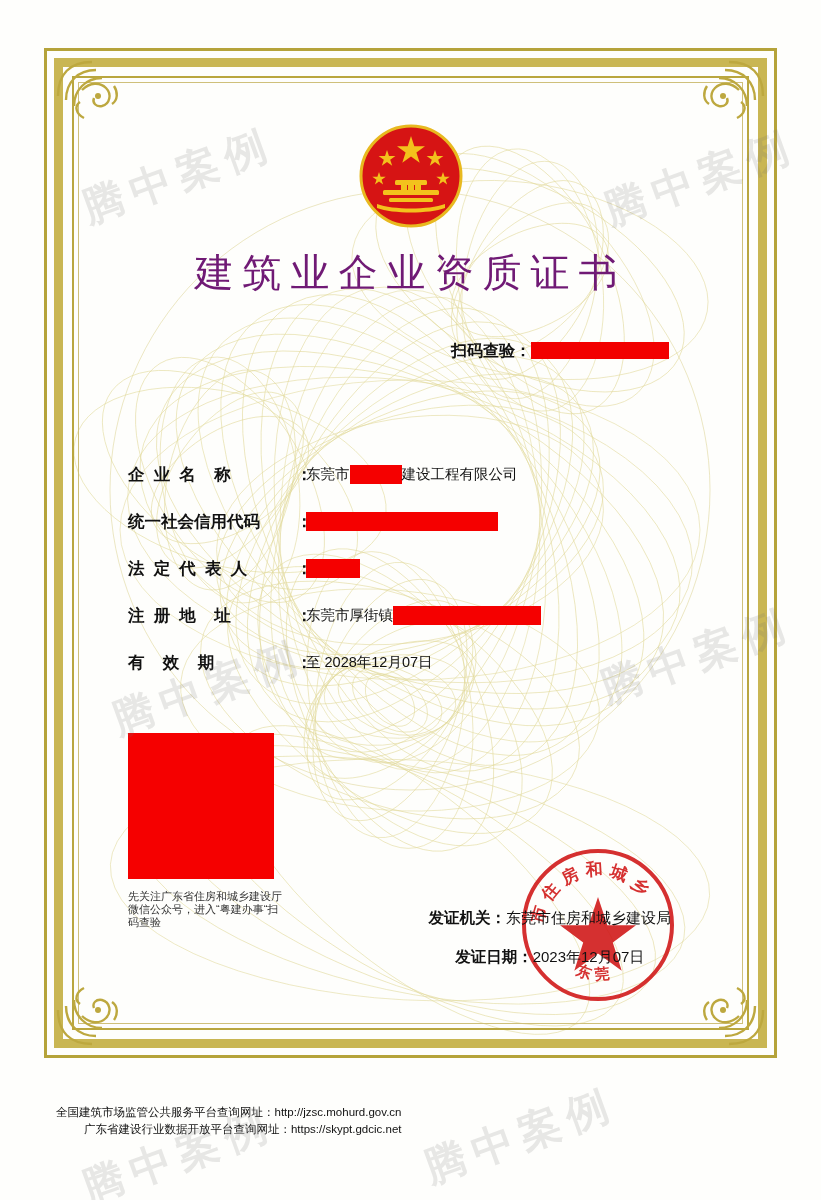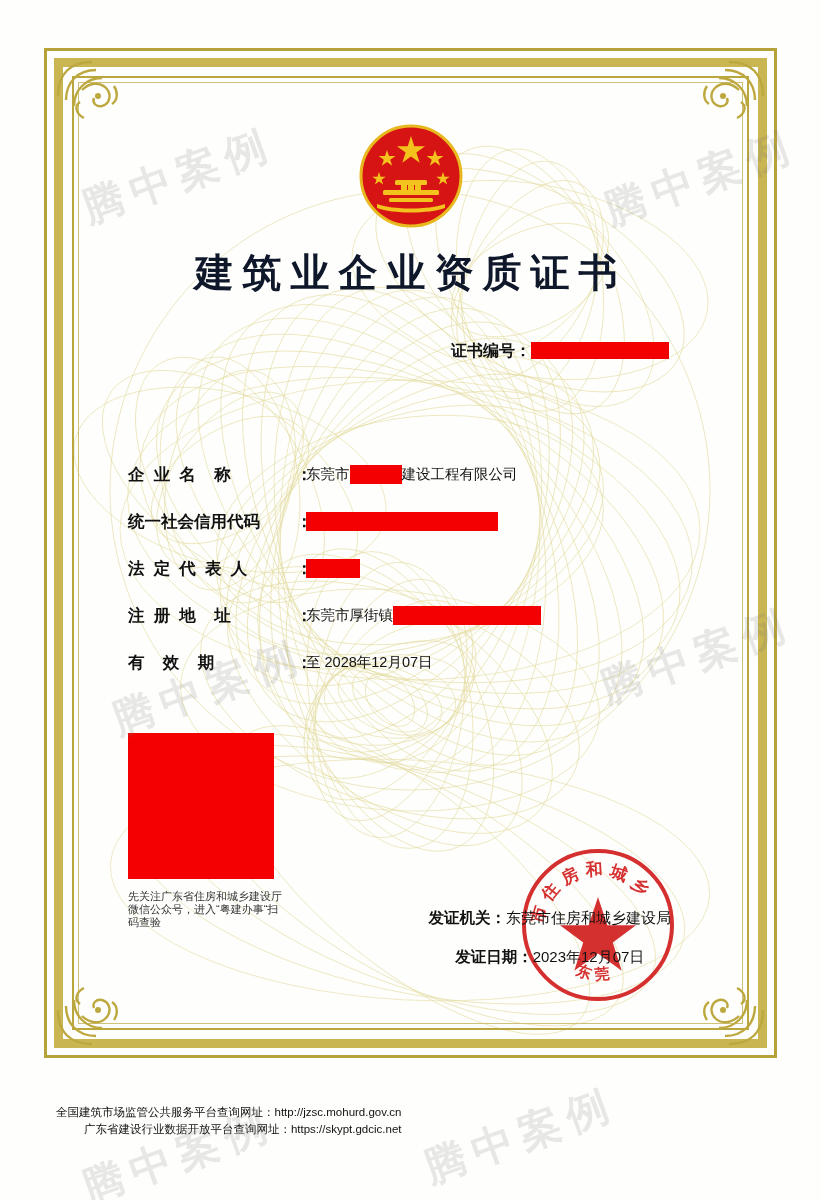--- a/index.html
+++ b/index.html
@@ -94,22 +94,22 @@
 
   
   .title {
     position: absolute;
     top: 246px;
     left: 0;
     width: 100%;
     text-align: center;
     font-size: 39px;
     letter-spacing: 9px;
-    font-weight: bold;
-    color: #0f172a;
+    font-weight: normal;
+    color: #701a75;
     font-family: "DejaVu Sans", "Liberation Sans", sans-serif;
   }
 
   
   .cert-no {
     position: absolute;
     top: 341px;
     left: 0;
     width: 100%;
     text-align: right;
@@ -406,21 +406,21 @@
         <rect x="62" y="67" width="6" height="6"></rect>
         <rect x="55" y="67" width="6" height="6"></rect>
         <path d="M24 86 C40 92 76 92 92 86 L92 90 C76 96 40 96 24 90 Z"></path>
       </g>
     </svg>
   </div>
 
   <div class="title">建筑业企业资质证书</div>
 
   <div class="cert-no">
-    <span>证书编号：</span><span class="redact"></span>
+    <span>扫码查验：</span><span class="redact"></span>
   </div>
 
   <div class="fields">
 
     <div class="row">
       <span class="label">企&nbsp;&nbsp;业&nbsp;&nbsp;名&nbsp;&nbsp;&nbsp;&nbsp;称</span><span class="colon">：</span><span class="value">东莞市</span><span class="redbar rb-company"></span><span class="value">建设工程有限公司</span>
     </div>
 
     <div class="row">
       <span class="label">统一社会信用代码</span><span class="colon">：</span><span class="redbar rb-credit"></span>

